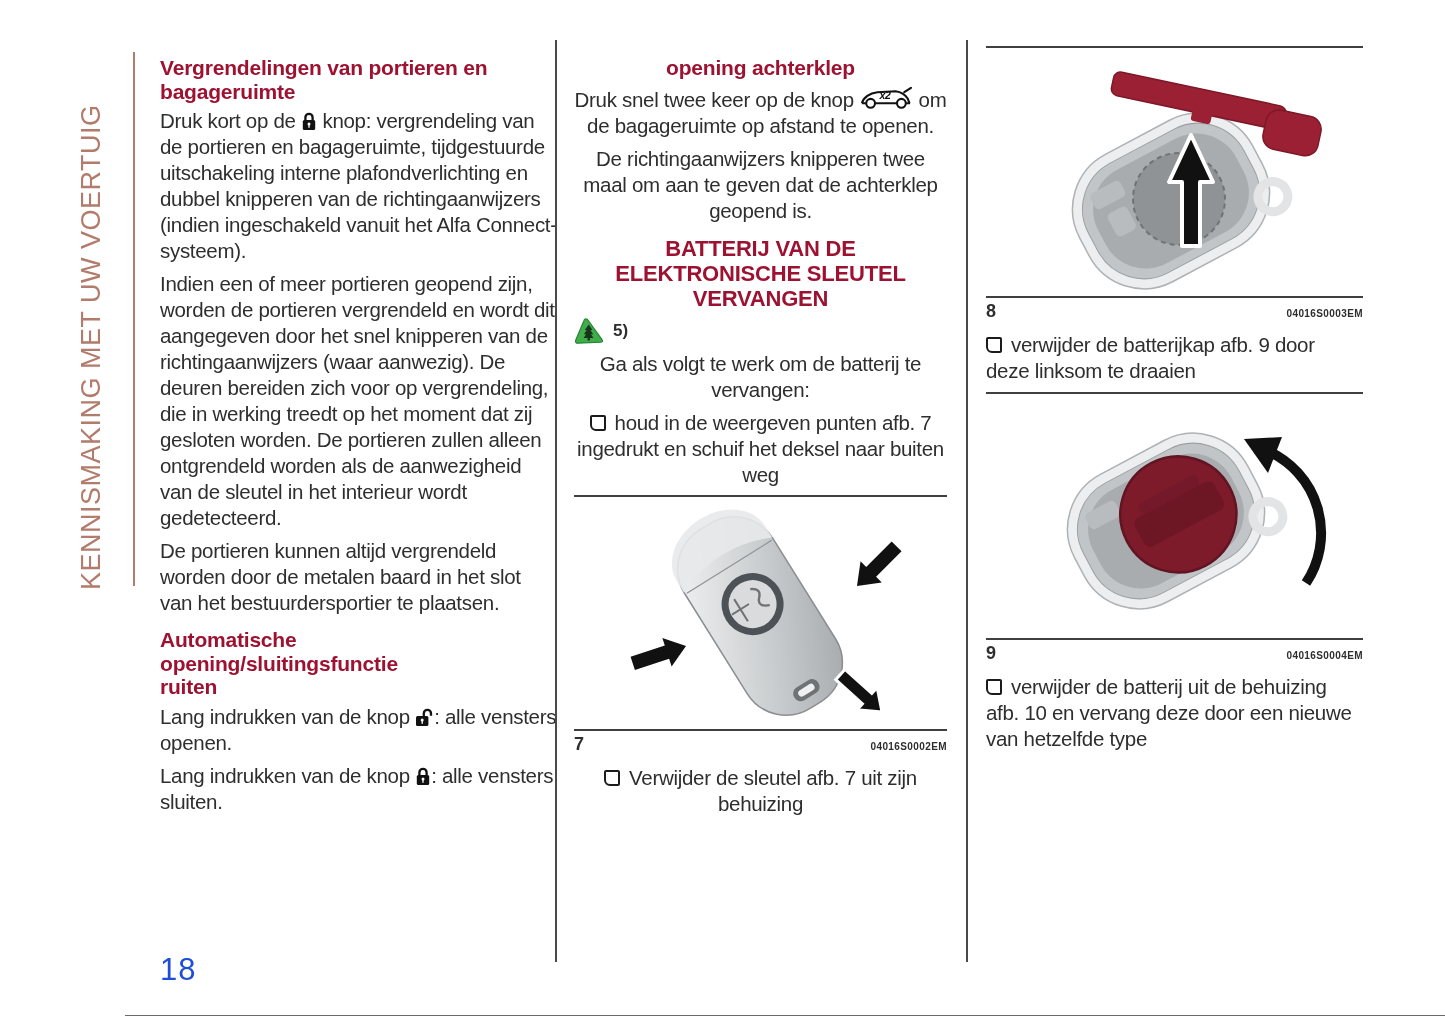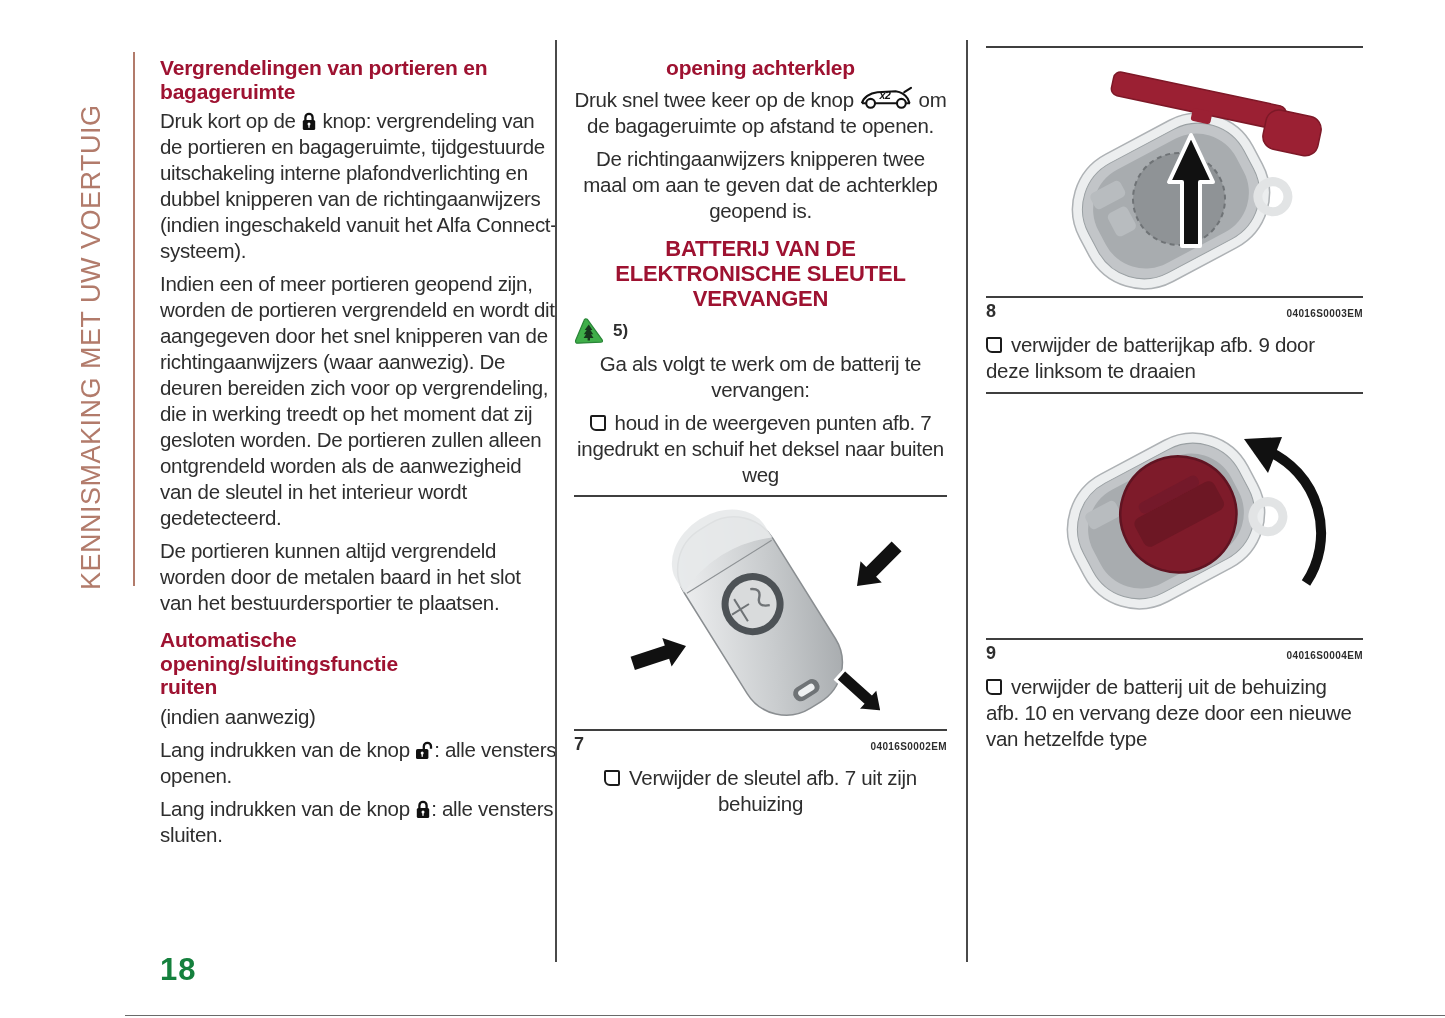--- a/index.html
+++ b/index.html
@@ -40,21 +40,21 @@
   .figure{margin-top:4px;}
   .fig7{margin-top:4px;}
   .fig-box{border-top:2px solid #3f3f3f;border-bottom:2px solid #3f3f3f;padding:1px 0;}
   .fig-box svg{display:block;}
   .fig-cap{display:flex;justify-content:space-between;align-items:baseline;padding-top:3px;}
   .fig-num{font-weight:700;font-size:18px;}
   .fig-code{font-weight:700;font-size:10px;letter-spacing:.4px;}
   .mt26{margin-top:10px;}
   .mt8{margin-top:8px;}
   
-  .page-num{position:absolute;left:160px;top:952px;font-size:31px;font-weight:700;letter-spacing:1px;color:#15803d;}
+  .page-num{position:absolute;left:160px;top:952px;font-size:31px;font-weight:400;letter-spacing:1px;color:#1d4ed8;}
   .bottom-rule{position:absolute;left:125px;right:0;bottom:2px;height:1.5px;background:#6a6a6a;}
 </style>
 </head>
 <body>
 
 <div class="page">
 
   <div class="sidebar-label">KENNISMAKING MET UW VOERTUIG</div>
   <div class="sidebar-rule"></div>
 
@@ -64,21 +64,20 @@
           <path d="M4.4 8.6V5.4a3.6 3.6 0 0 1 7.2 0v3.2" fill="none" stroke="#111" stroke-width="2.3"></path>
           <rect x="1.8" y="8" width="12.4" height="10" rx="1.6" fill="#111"></rect>
           <circle cx="8" cy="12" r="1.5" fill="#fff"></circle>
           <rect x="7.35" y="12.6" width="1.3" height="3.2" fill="#fff"></rect>
         </svg><span> knop: vergrendeling van de portieren en bagageruimte, tijdgestuurde uitschakeling interne plafondverlichting en dubbel knipperen van de richtingaanwijzers (indien ingeschakeld vanuit het Alfa Connect-systeem).</span></p>
     <p>Indien een of meer portieren geopend zijn, worden de portieren vergrendeld en wordt dit aangegeven door het snel knipperen van de richtingaanwijzers (waar aanwezig). De deuren bereiden zich voor op vergrendeling, die in werking treedt op het moment dat zij gesloten worden. De portieren zullen alleen ontgrendeld worden als de aanwezigheid van de sleutel in het interieur wordt gedetecteerd.</p>
     <p>De portieren kunnen altijd vergrendeld worden door de metalen baard in het slot van het bestuurdersportier te plaatsen.</p>
     <h3 class="red h-windows">Automatische
 opening/sluitingsfunctie
 ruiten</h3>
-    <p>(indien aanwezig)</p>
     <p><span>Lang indrukken van de knop </span><svg class="icon-inline" width="19" height="19" viewBox="0 0 19 19">
           <path d="M8.8 8.6V5.4a3.6 3.6 0 0 1 7.2 0v2.4" fill="none" stroke="#111" stroke-width="2.3"></path>
           <rect x="1" y="8" width="12.4" height="10" rx="1.6" fill="#111"></rect>
           <circle cx="7.2" cy="12" r="1.5" fill="#fff"></circle>
           <rect x="6.55" y="12.6" width="1.3" height="3.2" fill="#fff"></rect>
         </svg><span>: alle vensters openen.</span></p>
     <p><span>Lang indrukken van de knop </span><svg class="icon-inline" width="16" height="19" viewBox="0 0 16 19">
           <path d="M4.4 8.6V5.4a3.6 3.6 0 0 1 7.2 0v3.2" fill="none" stroke="#111" stroke-width="2.3"></path>
           <rect x="1.8" y="8" width="12.4" height="10" rx="1.6" fill="#111"></rect>
           <circle cx="8" cy="12" r="1.5" fill="#fff"></circle>

